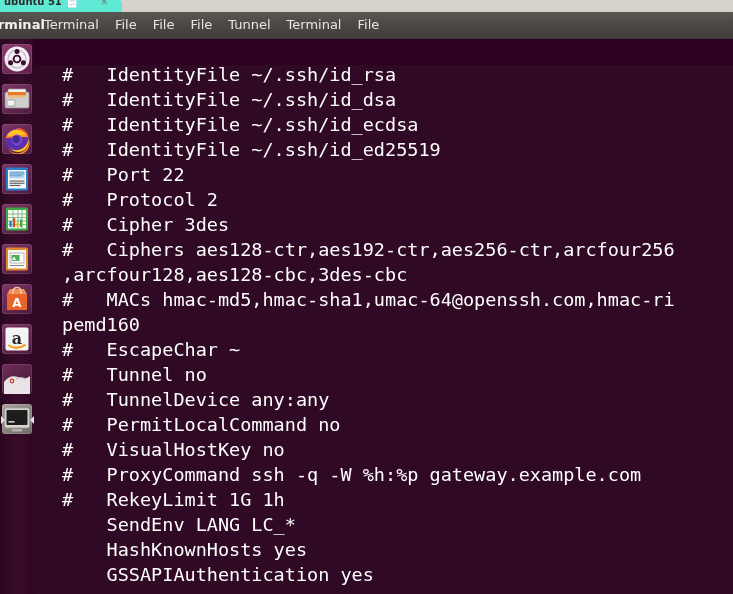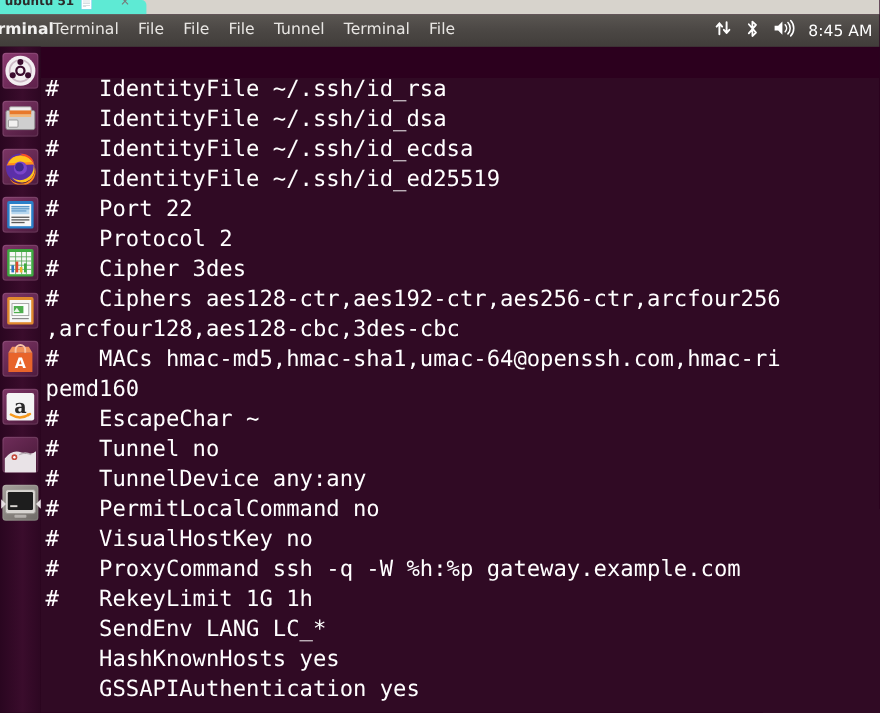--- a/index.html
+++ b/index.html
@@ -193,21 +193,21 @@
   #term-text {
     position: absolute;
     left: 4px; top: -3px;
     font-family: "DejaVu Sans Mono", monospace;
     font-size: 18.5px;
     line-height: 25px;
     color: #ffffff;
     white-space: pre;
     letter-spacing: 0px;
   }
-  .term-line { height: 25px; }
+  .term-line { height: 25px; margin-left: 24px; }
 </style>
 </head>
 <body>
 
 <div id="browser-strip">
   <div id="browser-tab">
     <span id="browser-tab-label">ubuntu 51</span>
     <span id="browser-tab-icon">📄</span>
     <span id="browser-tab-close">×</span>
   </div>
@@ -217,42 +217,20 @@
   <div id="app-name">Terminal</div>
   <div id="panel-menus">
     <span class="menu-item">Terminal</span>
     <span class="menu-item">File</span>
     <span class="menu-item">File</span>
     <span class="menu-item">File</span>
     <span class="menu-item">Tunnel</span>
     <span class="menu-item">Terminal</span>
     <span class="menu-item">File</span>
   </div>
-  <div id="panel-indicators">
-    <span class="ind-icon">
-      <svg width="15" height="15" viewBox="0 0 15 15">
-        <path d="M4.5 12.5 L4.5 3.5 M4.5 3.5 L2.2 6.2 M4.5 3.5 L6.8 6.2" stroke="#fff" stroke-width="1.6" fill="none" stroke-linecap="round"></path>
-        <path d="M10.5 2.5 L10.5 11.5 M10.5 11.5 L8.2 8.8 M10.5 11.5 L12.8 8.8" stroke="#fff" stroke-width="1.6" fill="none" stroke-linecap="round"></path>
-      </svg>
-    </span>
-    <span class="ind-icon">
-      <svg width="12" height="16" viewBox="0 0 12 16">
-        <path d="M3 4.2 L9 11.2 L6 14 L6 2 L9 4.8 L3 11.8" stroke="#fff" stroke-width="1.5" fill="none" stroke-linejoin="round" stroke-linecap="round"></path>
-      </svg>
-    </span>
-    <span class="ind-icon">
-      <svg width="19" height="15" viewBox="0 0 19 15">
-        <path d="M1.5 5.5 L4.5 5.5 L8 2 L8 13 L4.5 9.5 L1.5 9.5 Z" fill="#fff"></path>
-        <path d="M10.3 4.6 A4.2 4.2 0 0 1 10.3 10.4" stroke="#fff" stroke-width="1.3" fill="none" stroke-linecap="round"></path>
-        <path d="M12.6 2.8 A6.8 6.8 0 0 1 12.6 12.2" stroke="#fff" stroke-width="1.3" fill="none" stroke-linecap="round"></path>
-        <path d="M14.9 1.1 A9.3 9.3 0 0 1 14.9 13.9" stroke="#fff" stroke-width="1.3" fill="none" stroke-linecap="round"></path>
-      </svg>
-    </span>
-    <span id="clock">8:45 AM</span>
-  </div>
 </div>
 
 <div id="launcher">
 
   <div class="launcher-item" style="top:5px">
     <div class="li-tile" style="background:linear-gradient(145deg,#8d3b72,#5c2049);">
       <svg width="30" height="30" viewBox="0 0 30 30">
         <circle cx="15" cy="15" r="12.5" fill="#f3eef1"></circle>
         <circle cx="15" cy="15" r="9" fill="none" stroke="#cdb9c6" stroke-width="1.4"></circle>
         <circle cx="15" cy="15" r="3.4" fill="none" stroke="#3b0b2e" stroke-width="1.9"></circle>

